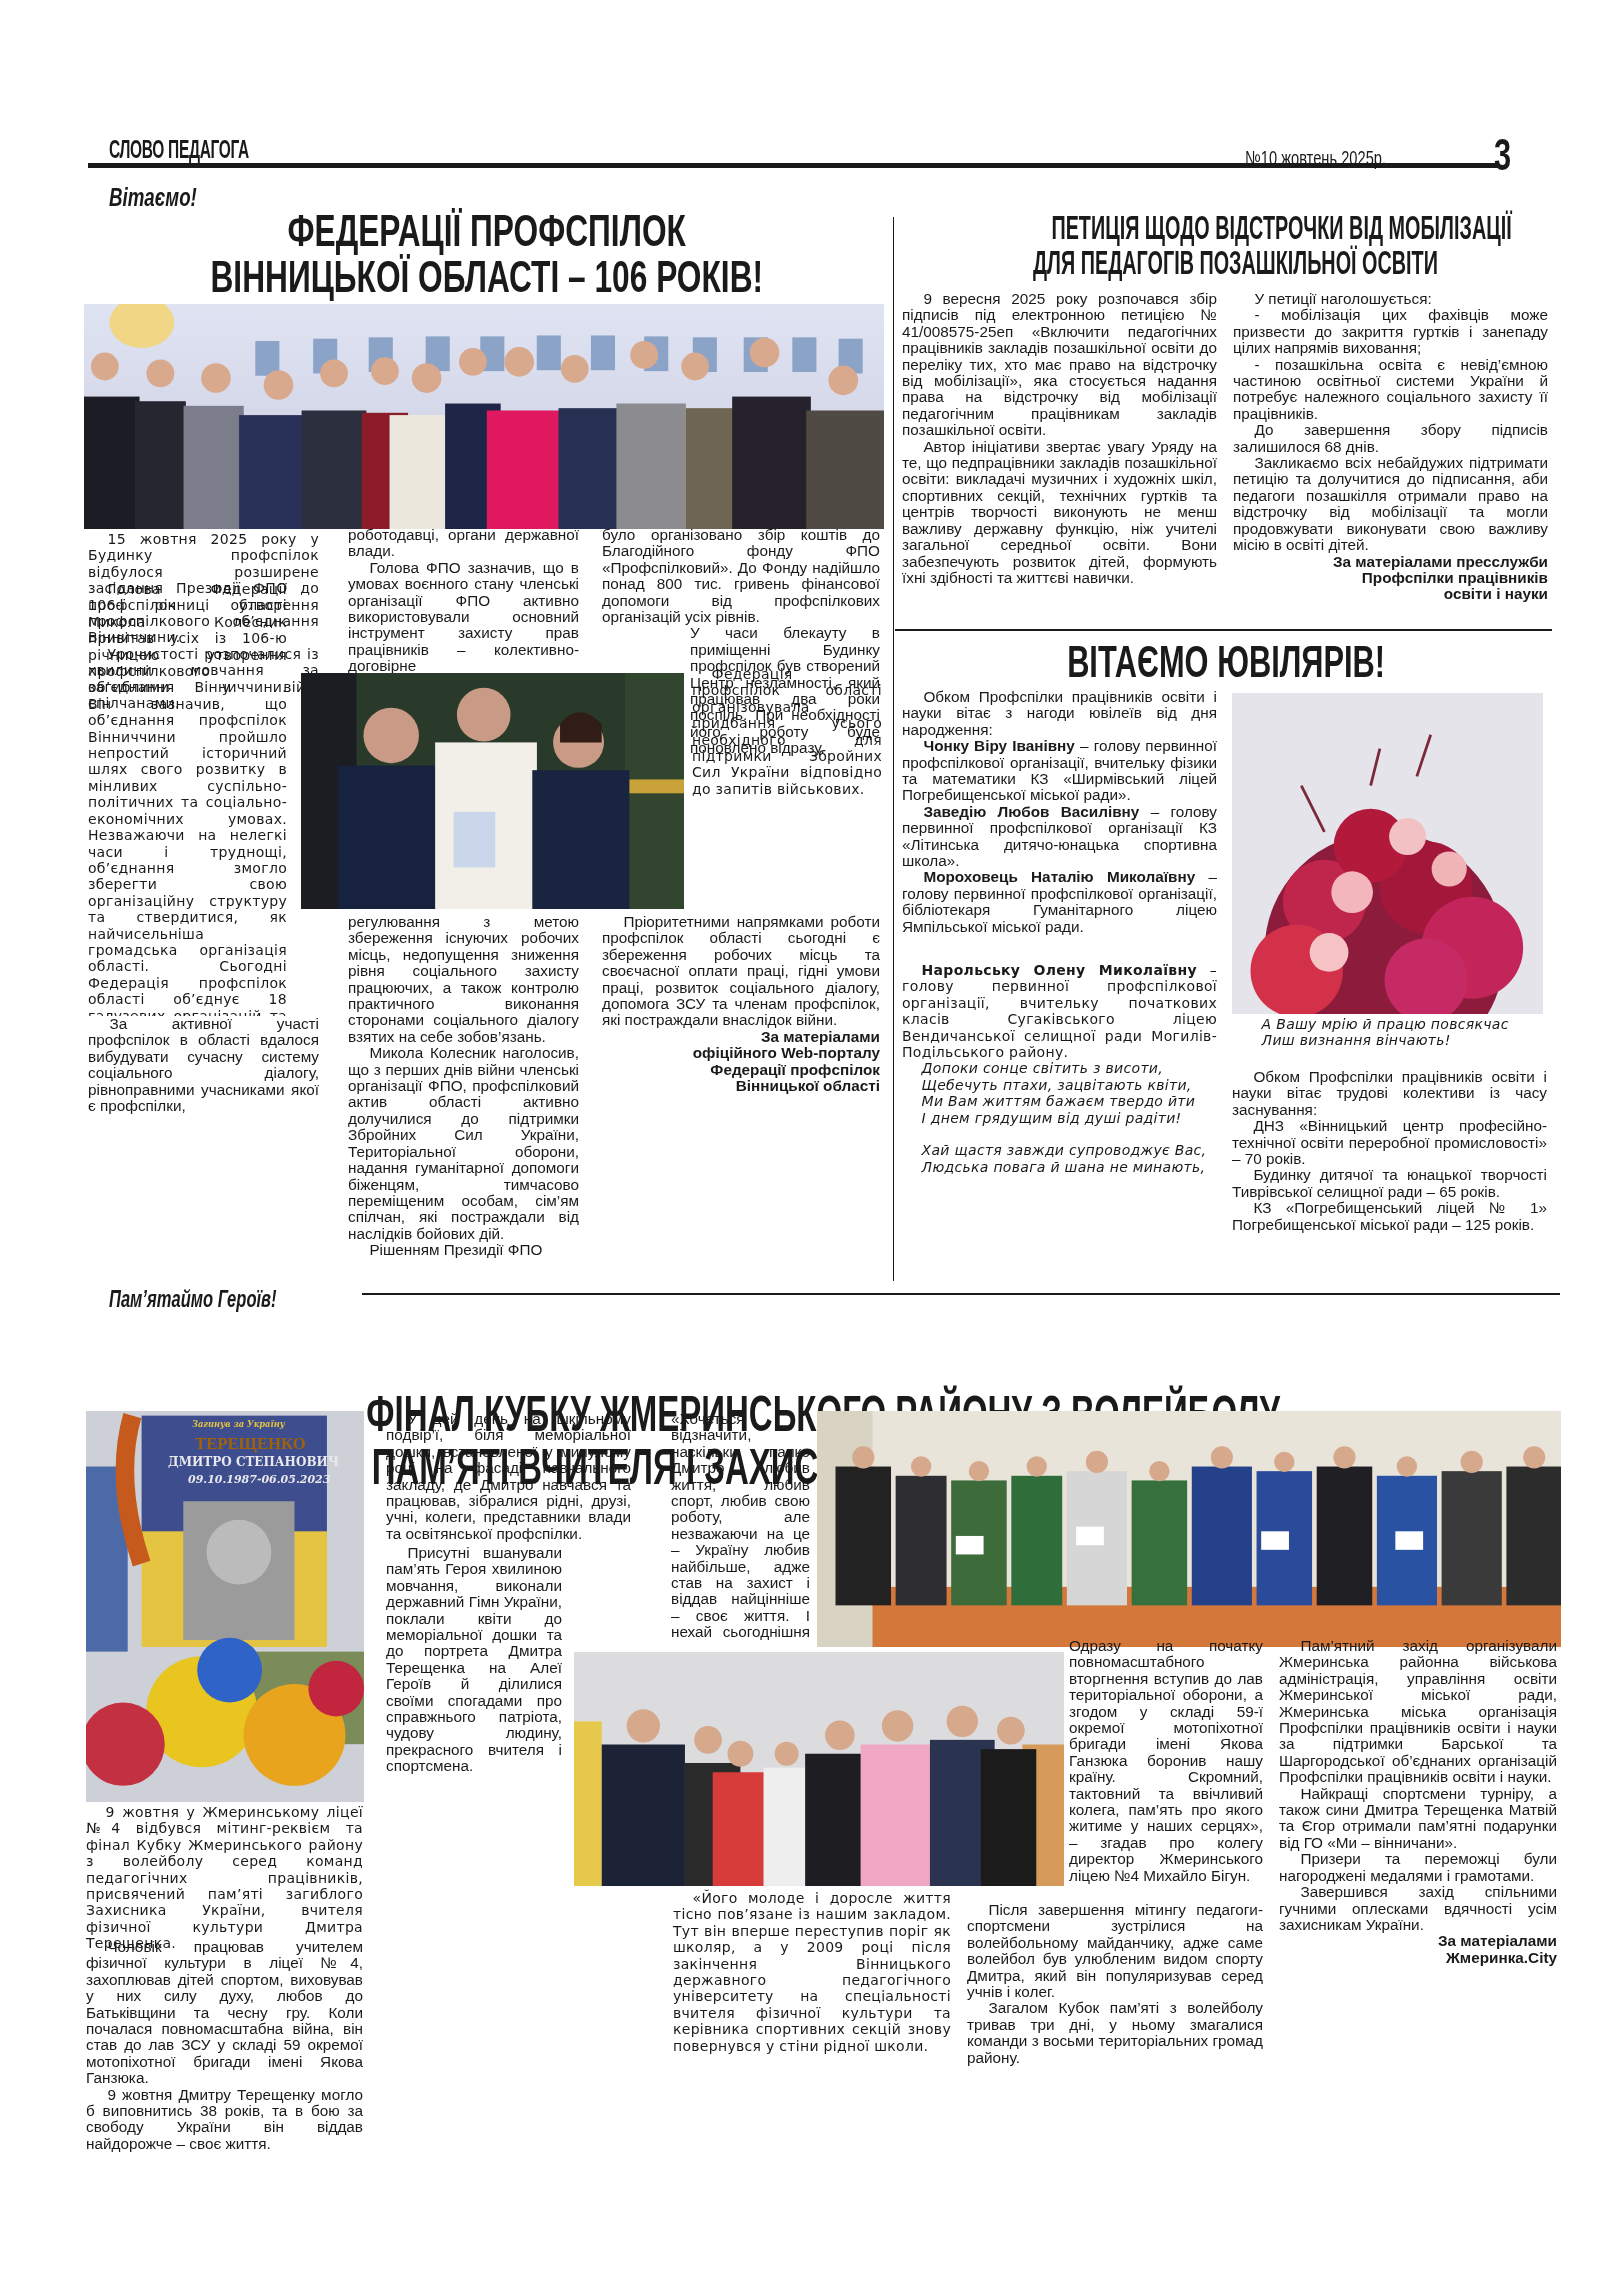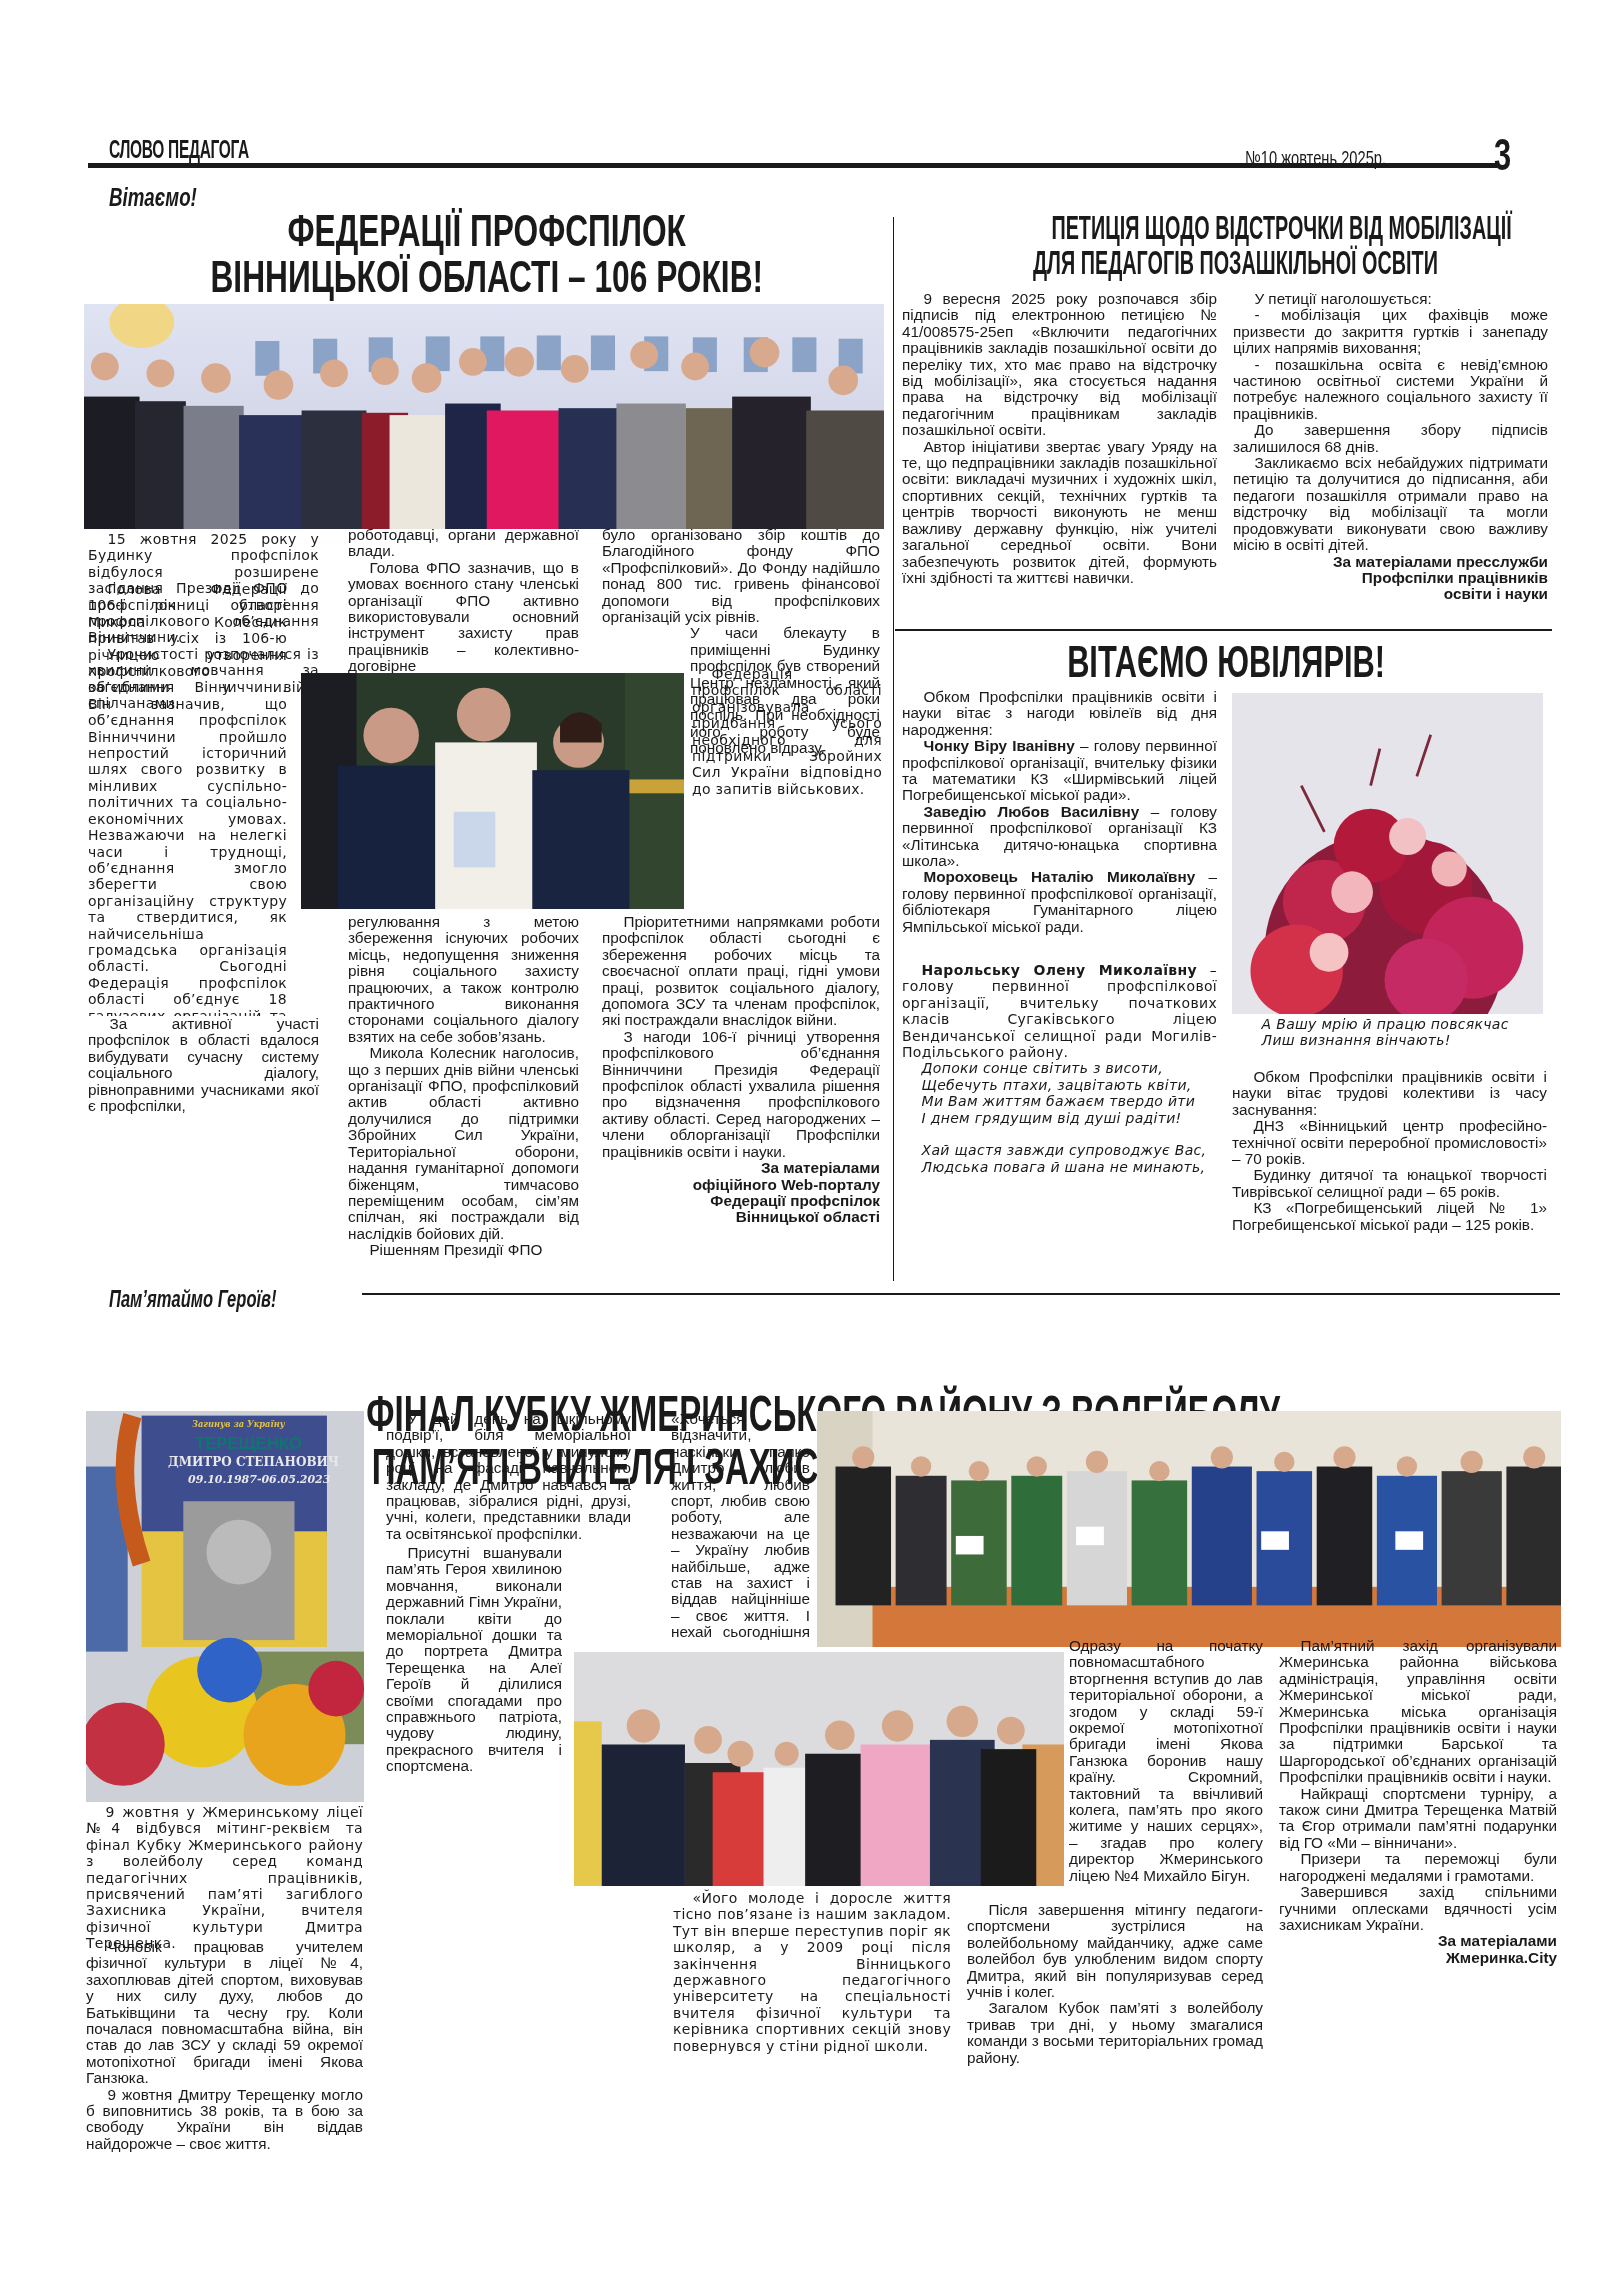--- a/index.html
+++ b/index.html
@@ -146,21 +146,20 @@
 
 <div class="col narrow" style="left:602px; top:527px; width:278px;">
   <p style="text-indent:0">було організовано збір коштів до Благодійного фонду ФПО «Профспілковий». До Фонду надійшло понад 800 тис. гривень фінансової допомоги від профспілкових організацій усіх рівнів.</p>
   <p style="text-indent:0.5em; padding-left:88px; text-indent:0;">У часи блекауту в приміщенні Будинку профспілок був створений Центр незламності, який працював два роки поспіль. При необхідності його роботу буде поновлено відразу.</p>
 </div>
 <div class="col" style="left:692px; top:666px; width:190px;">
   <p>Федерація профспілок області організовувала придбання усього необхідного для підтримки Збройних Сил України відповідно до запитів військових.</p>
 </div>
 <div class="col narrow" style="left:602px; top:914px; width:278px;">
   <p>Пріоритетними напрямками роботи профспілок області сьогодні є збереження робочих місць та своєчасної оплати праці, гідні умови праці, розвиток соціального діалогу, допомога ЗСУ та членам профспілок, які постраждали внаслідок війни.</p>
-  <p>З нагоди 106-ї річниці утворення профспілкового об’єднання Вінниччини Президія Федерації профспілок області ухвалила рішення про відзначення профспілкового активу області. Серед нагороджених – члени облорганізації Профспілки працівників освіти і науки.</p>
   <p class="credit">За матеріалами</p>
   <p class="credit">офіційного Web-порталу</p>
   <p class="credit">Федерації профспілок</p>
   <p class="credit">Вінницької області</p>
 </div>
 
 <div class="vline" style="left:893px; top:217px; height:1064px;"></div>
 
 <div class="abs headline" style="left:898px; top:211px; width:657px; font-size:33px;">
   <div><span style="transform:scaleX(0.6);">ПЕТИЦІЯ ЩОДО ВІДСТРОЧКИ ВІД МОБІЛІЗАЦІЇ</span></div>
@@ -253,21 +252,21 @@
     <g>
       <circle cx="250" cy="650" r="120" fill="#e8c51f"></circle>
       <circle cx="310" cy="560" r="70" fill="#2f63c8"></circle>
       <circle cx="450" cy="700" r="110" fill="#e8a41c"></circle>
       <circle cx="80" cy="720" r="90" fill="#c33042"></circle>
       <circle cx="540" cy="600" r="60" fill="#c2253e"></circle>
     </g>
     <path d="M100 10 Q60 150 120 330" stroke="#c55a1c" stroke-width="40" fill="none"></path>
   </svg>
   <div style="position:absolute; left:106px; top:8.3px; color:#e4c441; font-style:italic; font-family:'DejaVu Serif', serif; font-size:8.3px; font-weight:bold;">Загинув за Україну</div>
-  <div style="position:absolute; left:109px; top:23px; color:#0f766e; font-family:Liberation Sans, sans-serif; font-size:16.7px; font-weight:bold;">ТЕРЕЩЕНКО</div>
+  <div style="position:absolute; left:109px; top:23px; color:#a16207; font-family:Liberation Serif, serif; font-size:16.7px; font-weight:bold;">ТЕРЕЩЕНКО</div>
   <div style="position:absolute; left:82px; top:44px; color:#e9e9ec; font-family:'DejaVu Serif', serif; font-size:12px; font-weight:bold;">ДМИТРО СТЕПАНОВИЧ</div>
   <div style="position:absolute; left:102px; top:62px; color:#e9e9ec; font-family:'DejaVu Serif', serif; font-size:11px; font-style:italic; font-weight:bold;text-align:center;">09.10.1987-06.05.2023</div>
 </div>
 
 <div class="col" style="left:86px; top:1804px; width:277px;">
   <p>9 жовтня у Жмеринському ліцеї №4 відбувся мітинг-реквієм та фінал Кубку Жмеринського району з волейболу серед команд педагогічних працівників, присвячений пам’яті загиблого Захисника України, вчителя фізичної культури Дмитра Терещенка.</p>
 </div>
 <div class="col narrow" style="left:86px; top:1939px; width:277px;">
   <p>Чоловік працював учителем фізичної культури в ліцеї №4, захоплював дітей спортом, виховував у них силу духу, любов до Батьківщини та чесну гру. Коли почалася повномасштабна війна, він став до лав ЗСУ у складі 59 окремої мотопіхотної бригади імені Якова Ганзюка.</p>
   <p>9 жовтня Дмитру Терещенку могло б виповнитись 38 років, та в бою за свободу України він віддав найдорожче – своє життя.</p>

